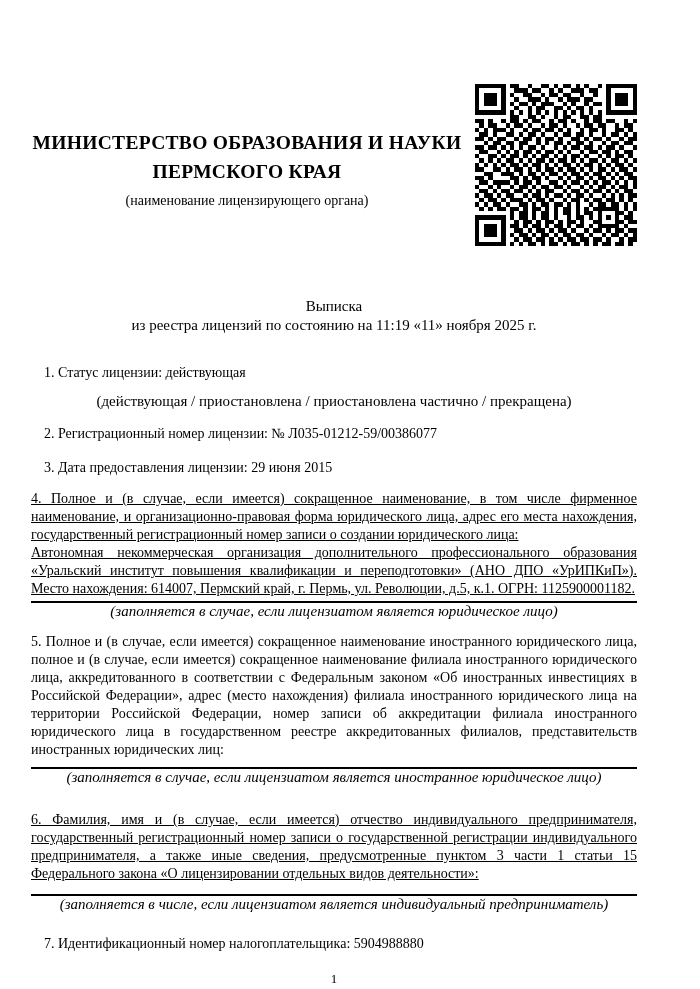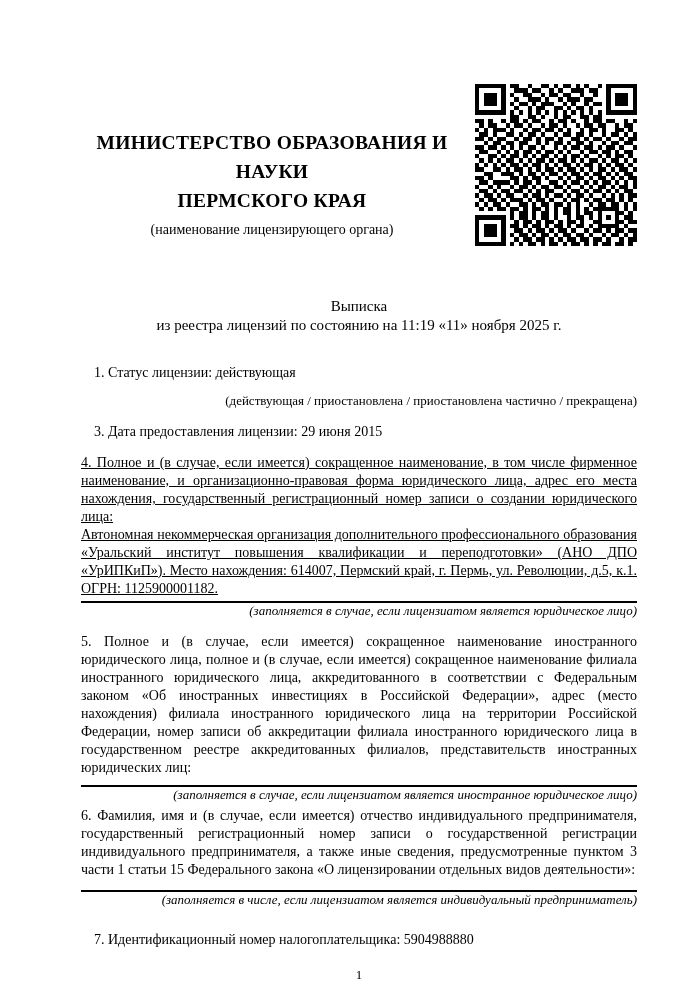--- a/index.html
+++ b/index.html
@@ -2,44 +2,44 @@
 <html><head>
 <meta charset="utf-8">
 <style>
   html, body { margin: 0; padding: 0; background: #ffffff; }
   .page {
     width: 700px; height: 989px;
     background: #ffffff;
     color: #000;
     font-family: "Liberation Serif", serif;
     box-sizing: border-box;
-    padding: 84px 63px 0 81px;
+    padding: 84px 63px 0 31px;
     position: relative;
     overflow: hidden;
   }
   .header-row { display: flex; align-items: flex-start; }
   .header-text { flex: 1 1 auto; text-align: center; padding-top: 44px; padding-right: 12px; }
   .ministry-line { font-weight: bold; font-size: 19.5px; line-height: 29px; letter-spacing: 0.3px; }
   .ministry-subtitle { font-size: 14px; margin-top: 7px; }
   .qr-box { flex: 0 0 auto; width: 162px; height: 162px; }
   .qr-box svg { display: block; }
 
   .title-block { margin-top: 51px; text-align: center; font-size: 15px; line-height: 19px; }
 
   .sections { margin-top: 29px; font-size: 14px; line-height: 18px; }
   .para { text-align: justify; margin: 0; }
   .para-left { text-align: left; margin: 13px; }
-  .caption { font-size: 13px; line-height: 12px; text-align: right; }
+  .caption { font-size: 15px; line-height: 12px; text-align: center; }
   .rule { border-top: 2px solid #000; height: 0; }
 
   .mt-4  { margin-top: 4px; }
   .mt-16 { margin-top: 16px; }
   .mt-18 { margin-top: 18px; }
   .mt-15 { margin-top: 9px; text-decoration: underline; }
-  .mt-22 { margin-top: 6px; }
+  .mt-22 { margin-top: 28px; text-decoration: underline; }
   .mt-25 { margin-top: 25px; }
   .rule-tight { margin-top: 3px; }
   .rule-mid   { margin-top: 8px; }
   .rule-wide  { margin-top: 11px; }
   .cap-after-rule { margin-top: 2px; font-style: italic; }
 
   .page-number { text-align: center; font-size: 13px; margin-top: 17px; }
 </style>
 </head>
 <body>
@@ -818,20 +818,21 @@
   <div class="title-block">
     <div>Выписка</div>
     <div>из реестра лицензий по состоянию на 11:19 «11» ноября 2025 г.</div>
   </div>
 
   <div class="sections">
 
     <p class="para-left">1. Статус лицензии: действующая</p>
     <div class="caption mt-4">(действующая / приостановлена / приостановлена частично / прекращена)</div>
 
+    <p class="para-left mt-18">2. Регистрационный номер лицензии: № Л035-01212-59/00386077</p>
 
     <p class="para-left mt-16">3. Дата предоставления лицензии: 29 июня 2015</p>
 
     <div class="mt-15">
       <p class="para">4. Полное и (в случае, если имеется) сокращенное наименование, в том числе фирменное наименование, и организационно-правовая форма юридического лица, адрес его места нахождения, государственный регистрационный номер записи о создании юридического лица:</p>
       <p class="para">Автономная некоммерческая организация дополнительного профессионального образования «Уральский институт повышения квалификации и переподготовки» (АНО ДПО «УрИПКиП»). Место нахождения: 614007, Пермский край, г. Пермь, ул. Революции, д.5, к.1. ОГРН: 1125900001182.</p>
     </div>
     <div class="rule rule-tight"></div>
     <div class="caption cap-after-rule">(заполняется в случае, если лицензиатом является юридическое лицо)</div>
 

